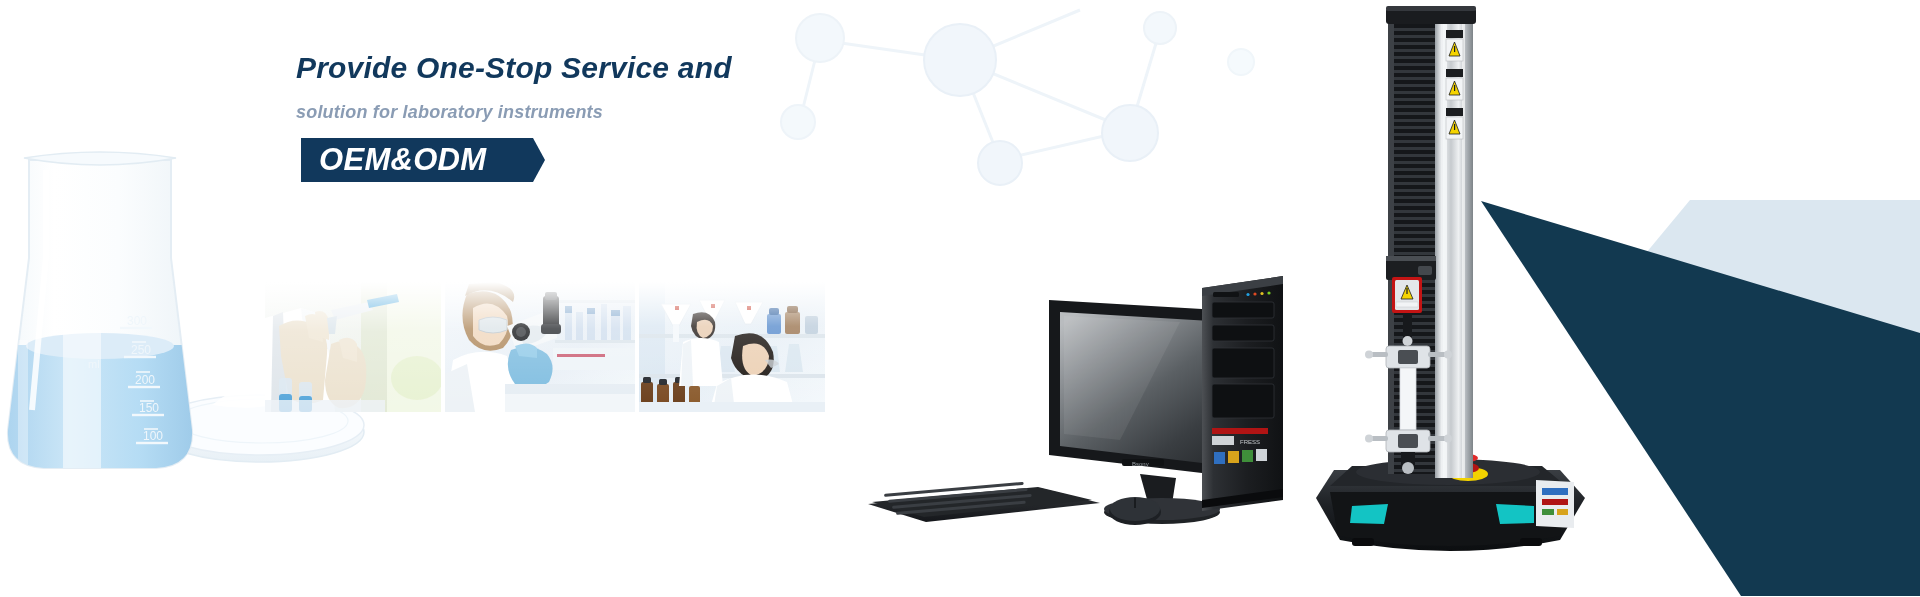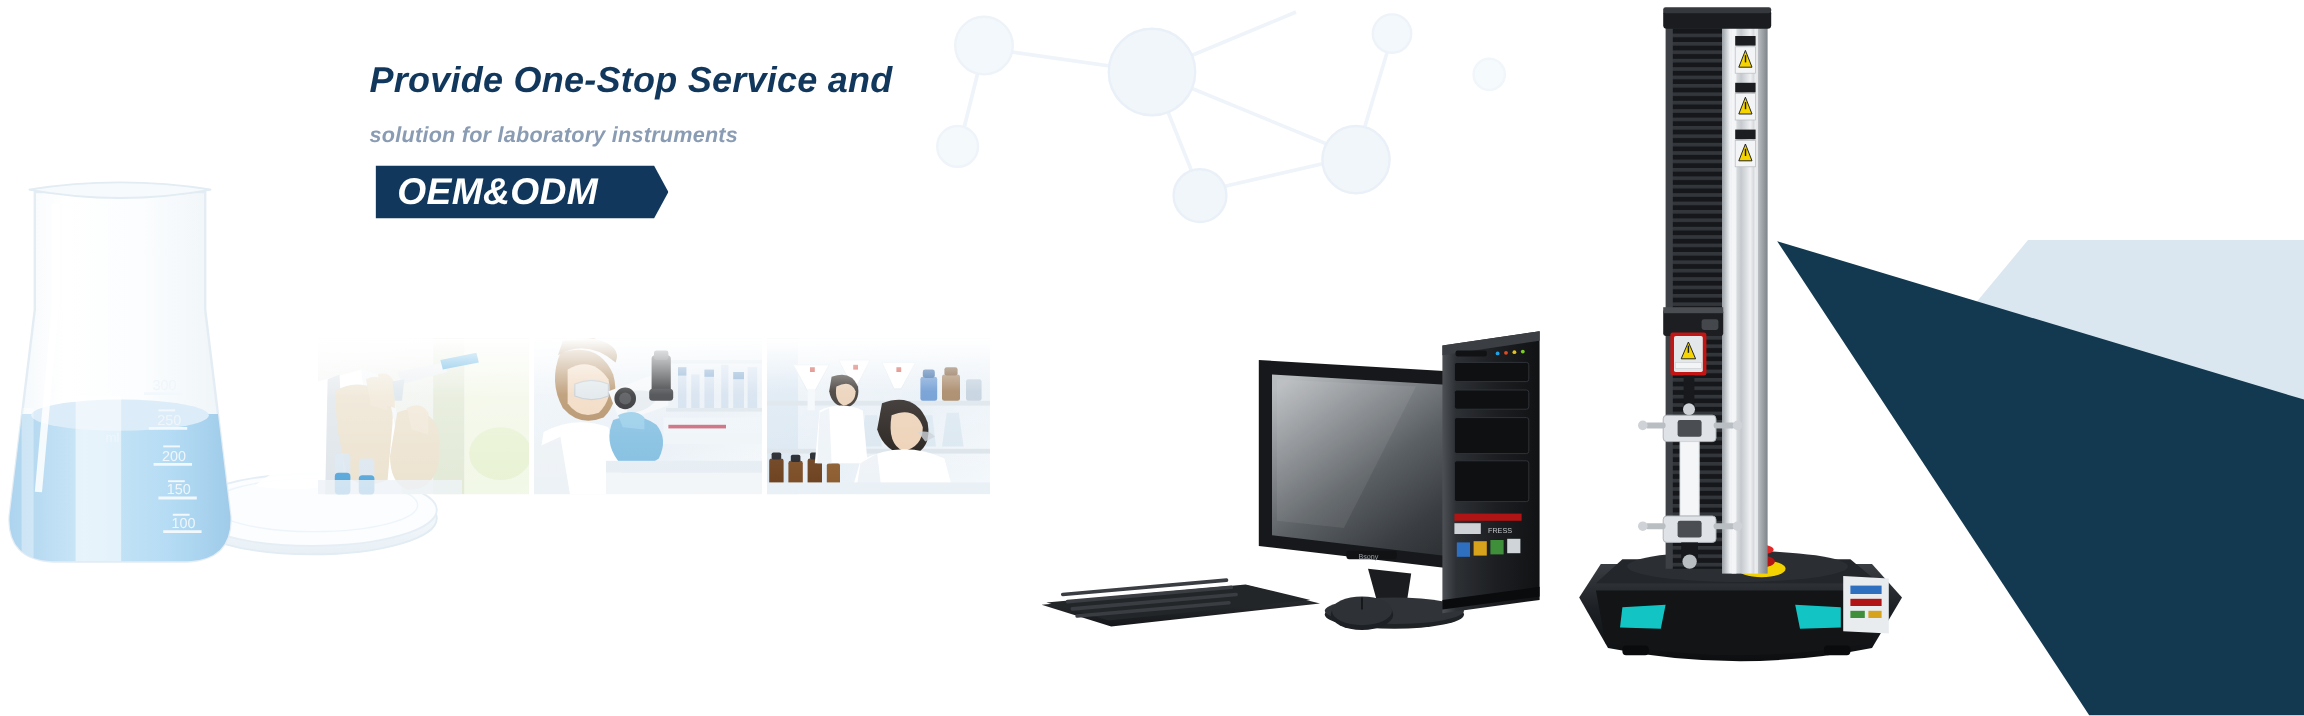--- a/index.html
+++ b/index.html
@@ -15,21 +15,21 @@
     height:597px;
     background:#ffffff;
     overflow:hidden;
   }
   .layer { position:absolute; top:0; left:0; width:1920px; height:597px; }
   .bg-molecules { z-index:1; pointer-events:none; }
 
   
   .headline {
     position:absolute;
-    left:308px;
+    left:296px;
     top:52px;
     z-index:30;
   }
   .headline-line1 {
     font-size:30px;
     font-weight:bold;
     font-style:italic;
     color:#11385c;
     letter-spacing:0.2px;
     white-space:nowrap;

